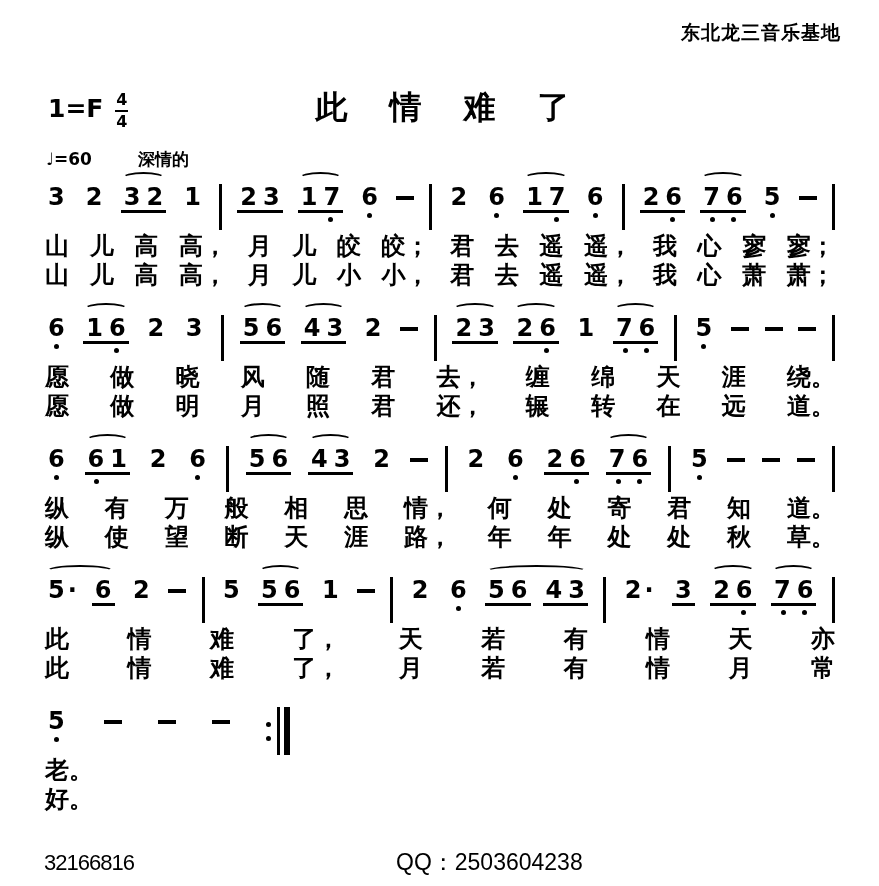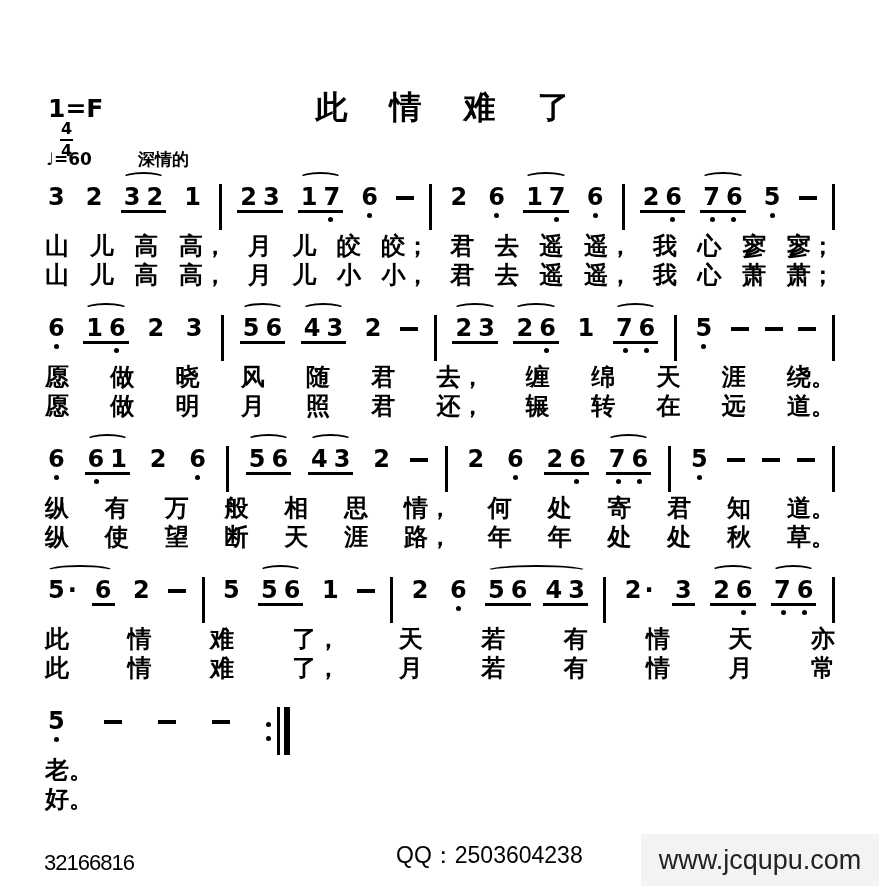--- a/index.html
+++ b/index.html
@@ -8,21 +8,21 @@
     position:relative; width:879px; height:886px; margin:0 auto;
     background:#ffffff; color:#000; overflow:hidden;
     font-family:"Liberation Serif","DejaVu Serif",serif;
   }
   
   .site-tag { position:absolute; top:20px; right:38px; font-weight:bold; font-size:19px;
               font-family:"Liberation Sans","DejaVu Sans",sans-serif; letter-spacing:1px; }
   .title-wrap { position:absolute; top:86px; left:0; right:0; text-align:center;padding-left:6px; }
   .title { font-size:32px; font-weight:bold; letter-spacing:42px; margin-right:-42px; }
   .keysig { position:absolute; top:94px; left:48px; display:flex; align-items:flex-start;
-            font-weight:bold; font-size:25px; font-family:"DejaVu Sans",sans-serif;flex-direction:column; }
+            font-weight:bold; font-size:25px; font-family:"DejaVu Sans",sans-serif; }
   .frac { display:inline-flex; flex-direction:column; align-items:center; margin-left:12px;
           font-size:16px; line-height:1; margin-top:-2px; }
   .frac .fline { width:13px; height:2px; background:#000; margin:2px 0; }
   .credits { position:absolute; top:92px; right:40px; text-align:right; font-weight:bold;
              font-size:20px; line-height:30px; }
   .tempo { position:absolute; top:148px; left:46px; display:flex; gap:46px; align-items:baseline;
            font-weight:bold; font-size:17px; }
   .tempo .tnum { font-family:"DejaVu Sans",sans-serif; }
   
   .score { position:absolute; top:172px; left:45px; width:790px; }
@@ -54,32 +54,33 @@
   .rthick { width:6px; height:48px; background:#000; }
   
   .lyr { display:flex; justify-content:space-between; font-weight:bold; font-size:24px;
          line-height:29px; }
   .lyr:first-of-type { margin-top:5px; }
   .lyr.left { justify-content:flex-start; }
   .syl { white-space:nowrap; }
   
   .f-date { position:absolute; left:44px; bottom:10px; font-size:22px;
             font-family:"Liberation Sans","DejaVu Sans",sans-serif; letter-spacing:-1px; }
-  .f-qq { position:absolute; left:396px; bottom:15px; font-size:23px;
+  .f-qq { position:absolute; left:396px; bottom:8px; font-size:23px;
           font-family:"Liberation Sans","DejaVu Sans",sans-serif; }
   .f-web { position:absolute; right:0; bottom:0; width:238px; height:52px;
            display:flex; align-items:center; justify-content:center;
            font-size:27px; color:#222;
            font-family:"Liberation Sans","DejaVu Sans",sans-serif; }
 </style>
 </head>
 <body>
 
 <div class="page">
 
+  <div class="site-tag">东北龙三音乐基地</div>
 
   <div class="title-wrap">
     <span class="title">此情难了</span>
   </div>
 
   <div class="keysig">
     <span>1=F</span>
     <span class="frac">
       <span>4</span>
       <span class="fline"></span>
@@ -821,15 +822,14 @@
           <span class="syl">老。</span>
         </div>
         <div class="lyr left">
           <span class="syl">好。</span>
         </div>
       </div>
     </div>
 
   <div class="f-date">32166816</div>
   <div class="f-qq">QQ：2503604238</div>
-  <div class="f-web" id="f-web" style="background: rgb(243, 243, 243);">www.jcqupu.com</div>
 
 </div>
 
 </body></html>

